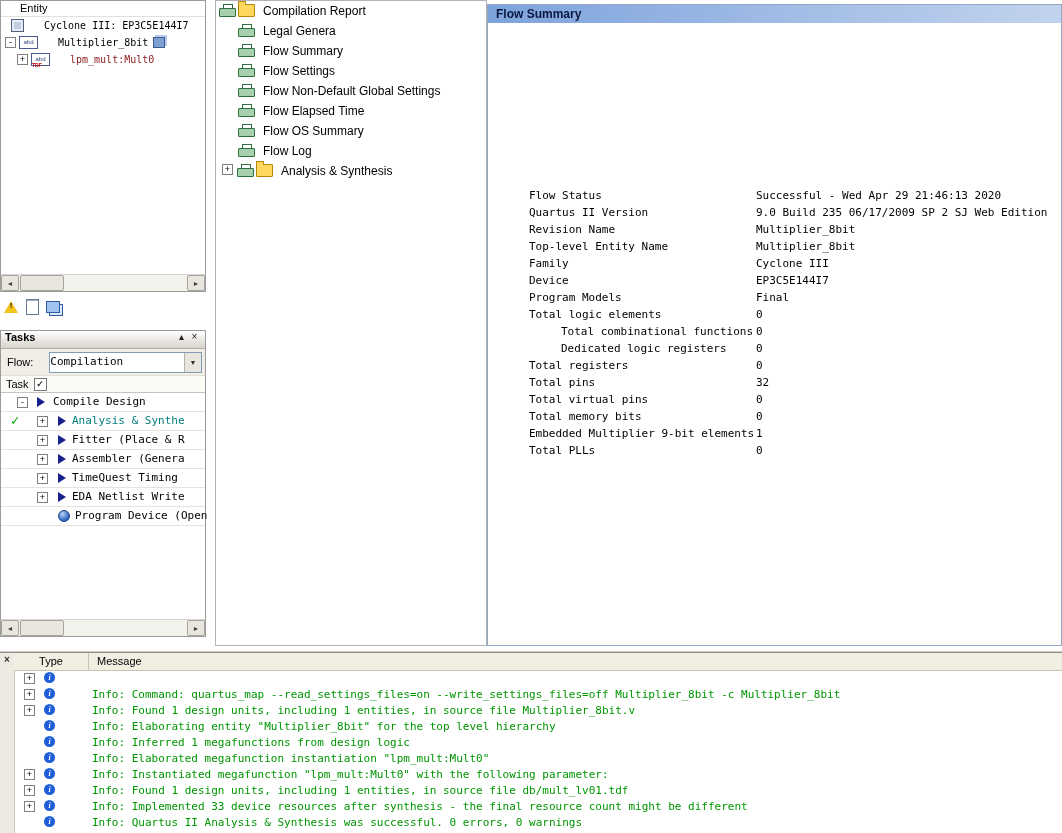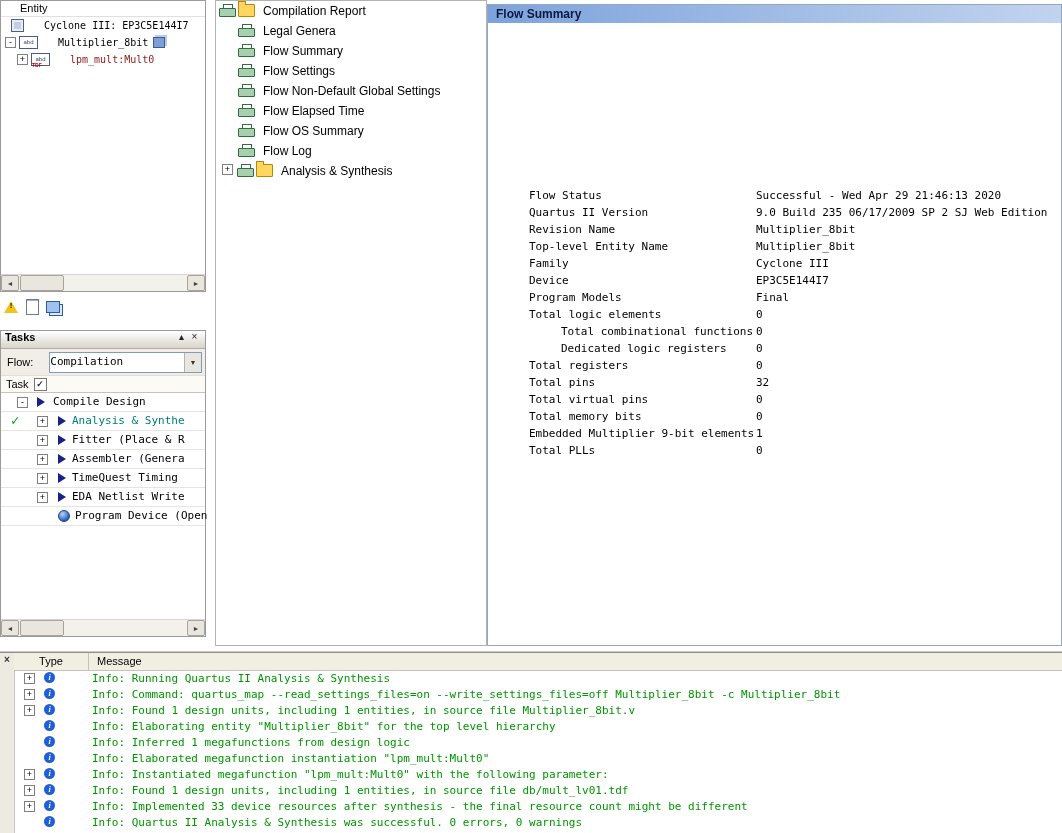--- a/index.html
+++ b/index.html
@@ -445,21 +445,20 @@
   </div>
   <div class="msg-header">
     <span class="mh-type">Type</span>
     <span class="mh-msg">Message</span>
   </div>
   <div class="msg-rows mono">
 
       <div class="msg-row">
         <span class="m-exp exp">+</span>
         <span class="m-info">i</span>
-        <span class="m-text">Info: Running Quartus II Analysis &amp; Synthesis</span>
       </div>
 
       <div class="msg-row">
         <span class="m-exp exp">+</span>
         <span class="m-info">i</span>
         <span class="m-text">Info: Command: quartus_map --read_settings_files=on --write_settings_files=off Multiplier_8bit -c Multiplier_8bit</span>
       </div>
 
       <div class="msg-row">
         <span class="m-exp exp">+</span>

